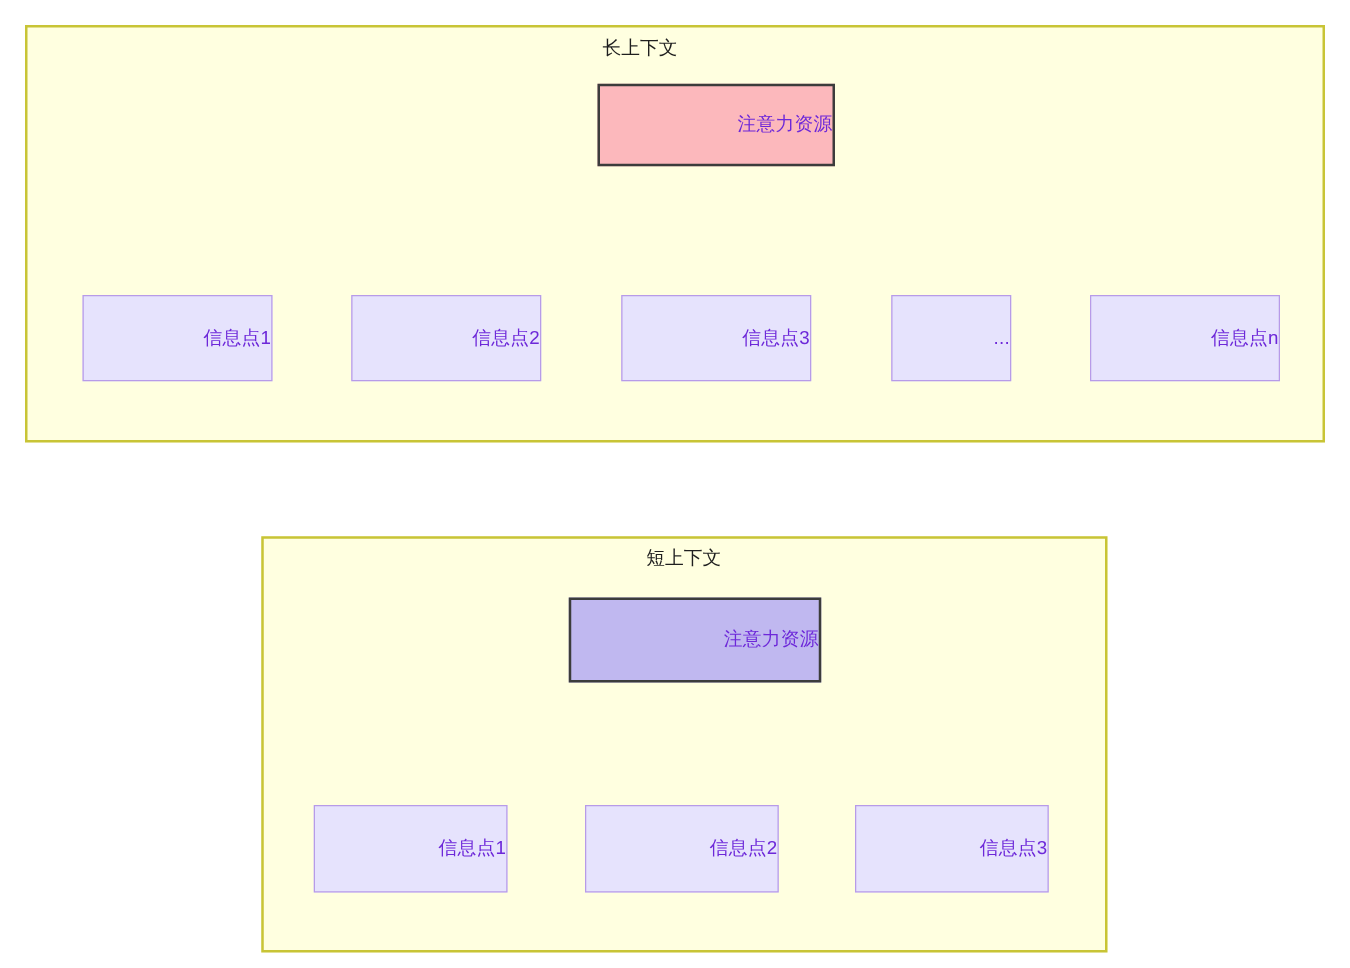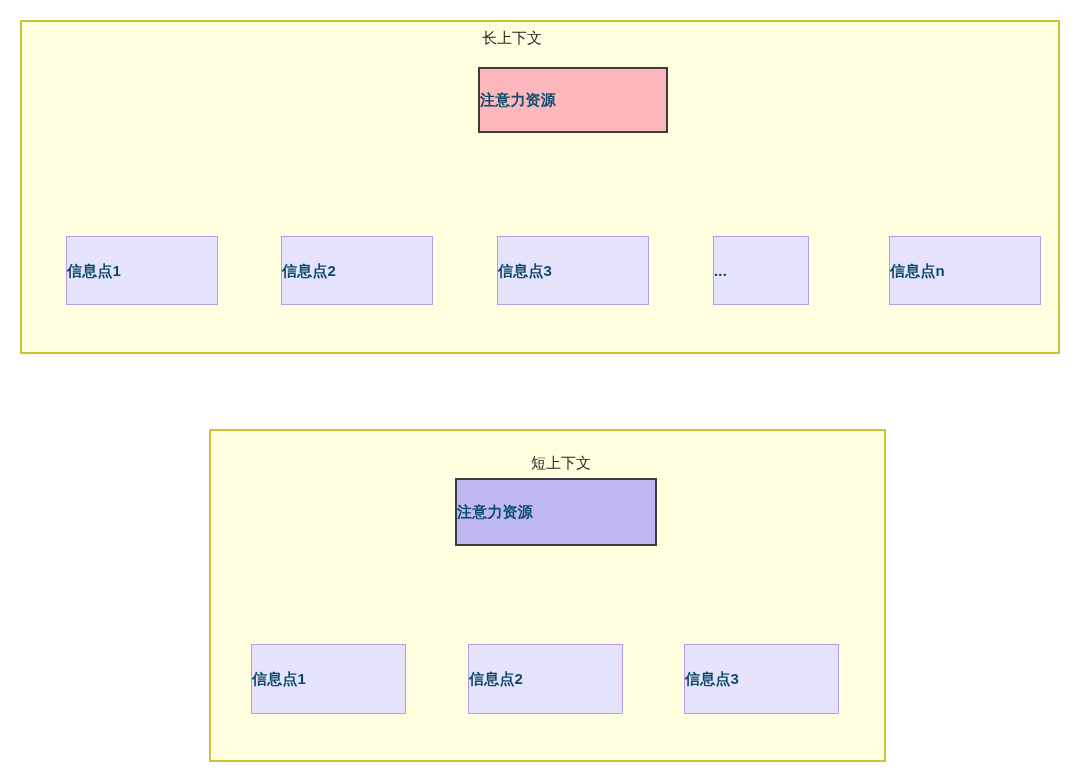--- a/index.html
+++ b/index.html
@@ -24,28 +24,27 @@
     position: absolute;
     left: 0; top: 0;
     width: 1080px;
     height: 774px;
   }
   .node {
     position: absolute;
     box-sizing: border-box;
     display: flex;
     align-items: center;
-    justify-content: flex-start;
+    justify-content: flex-end;
     font-size: 15px;
-    color: #0c4a6e;
+    color: #6d28d9;
     letter-spacing: 0.2px;
     line-height: 1.2;
     white-space: nowrap;
     z-index: 3;
-    font-weight: bold;
   }
   .panel-title {
     position: absolute;
     z-index: 3;
     font-size: 15px;
     color: #1f1f1f;
     white-space: nowrap;
     transform: translateX(-50%);
   }
   
@@ -122,27 +121,27 @@
   </div>
 
   <div class="node node-info" style="left:497px; top:236px; width:152px; height:69px;">
     <span>信息点3</span>
   </div>
 
   <div class="node node-info" style="left:713px; top:236px; width:96px; height:69px;">
     <span>...</span>
   </div>
 
-  <div class="node node-info" style="left:872px; top:236px; width:152px; height:69px;margin-left:17px;">
+  <div class="node node-info" style="left:872px; top:236px; width:152px; height:69px;">
     <span>信息点n</span>
   </div>
 
   <div id="panel-short"></div>
 
-  <div class="panel-title" style="left:561px; top:437px;margin-top:17px;">短上下文</div>
+  <div class="panel-title" style="left:547px; top:437px;">短上下文</div>
 
   <svg class="svg-layer" viewBox="0 0 1080 774">
     <g fill="none" stroke="#333333" stroke-width="1.6" marker-end="url(#arrowdark)">
 
       <path d="M455,546 C 400,562 340,580 328,630"></path>
 
       <path d="M546,546 L546,630"></path>
 
       <path d="M657,546 C 712,562 762,580 774,630"></path>
     </g>

